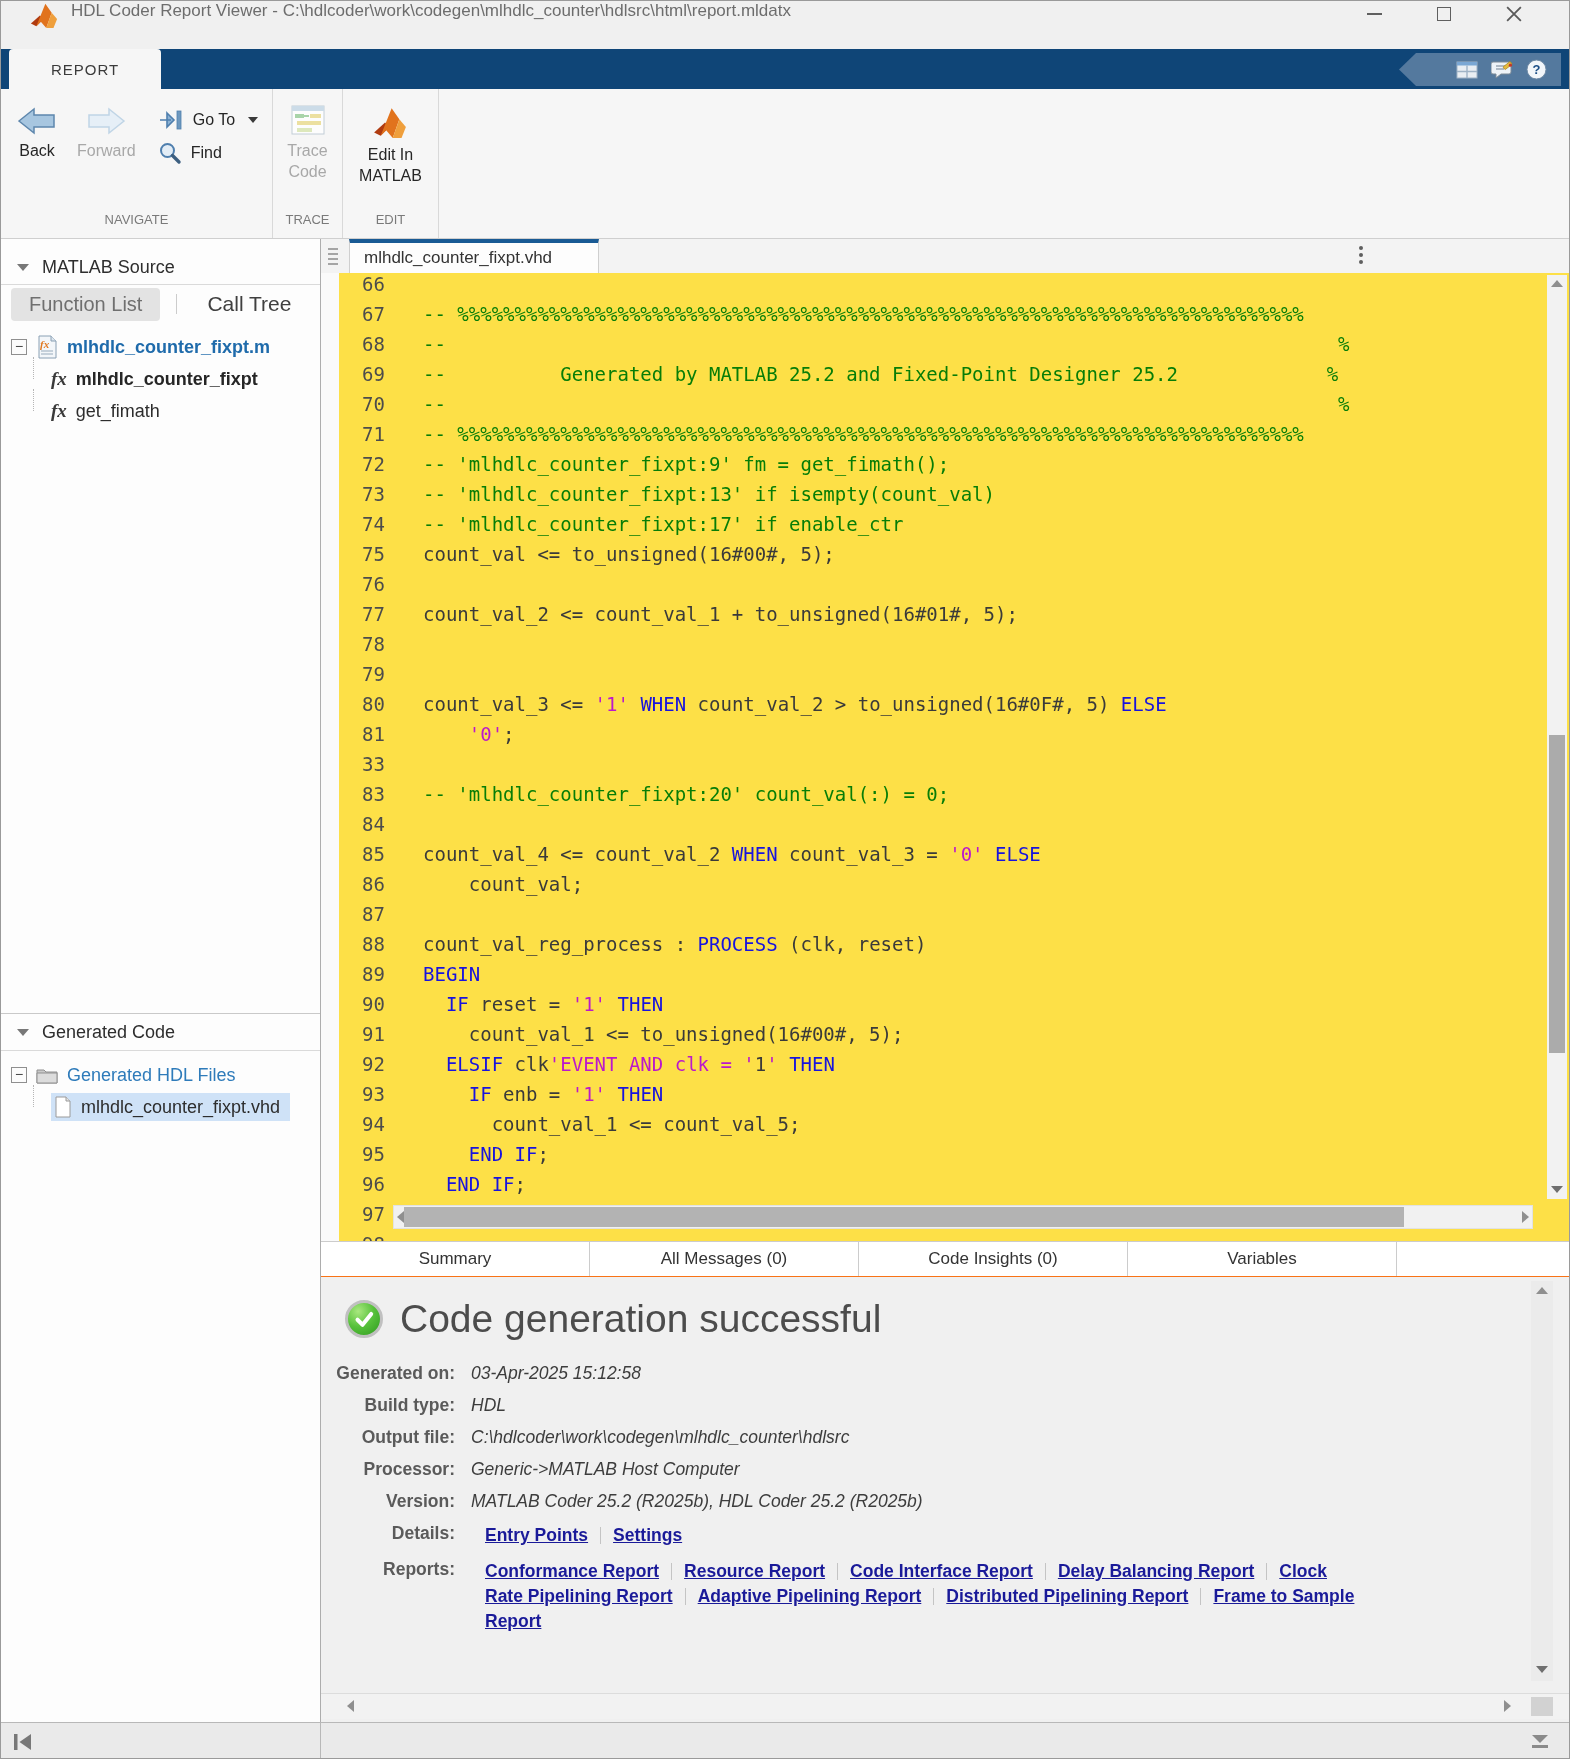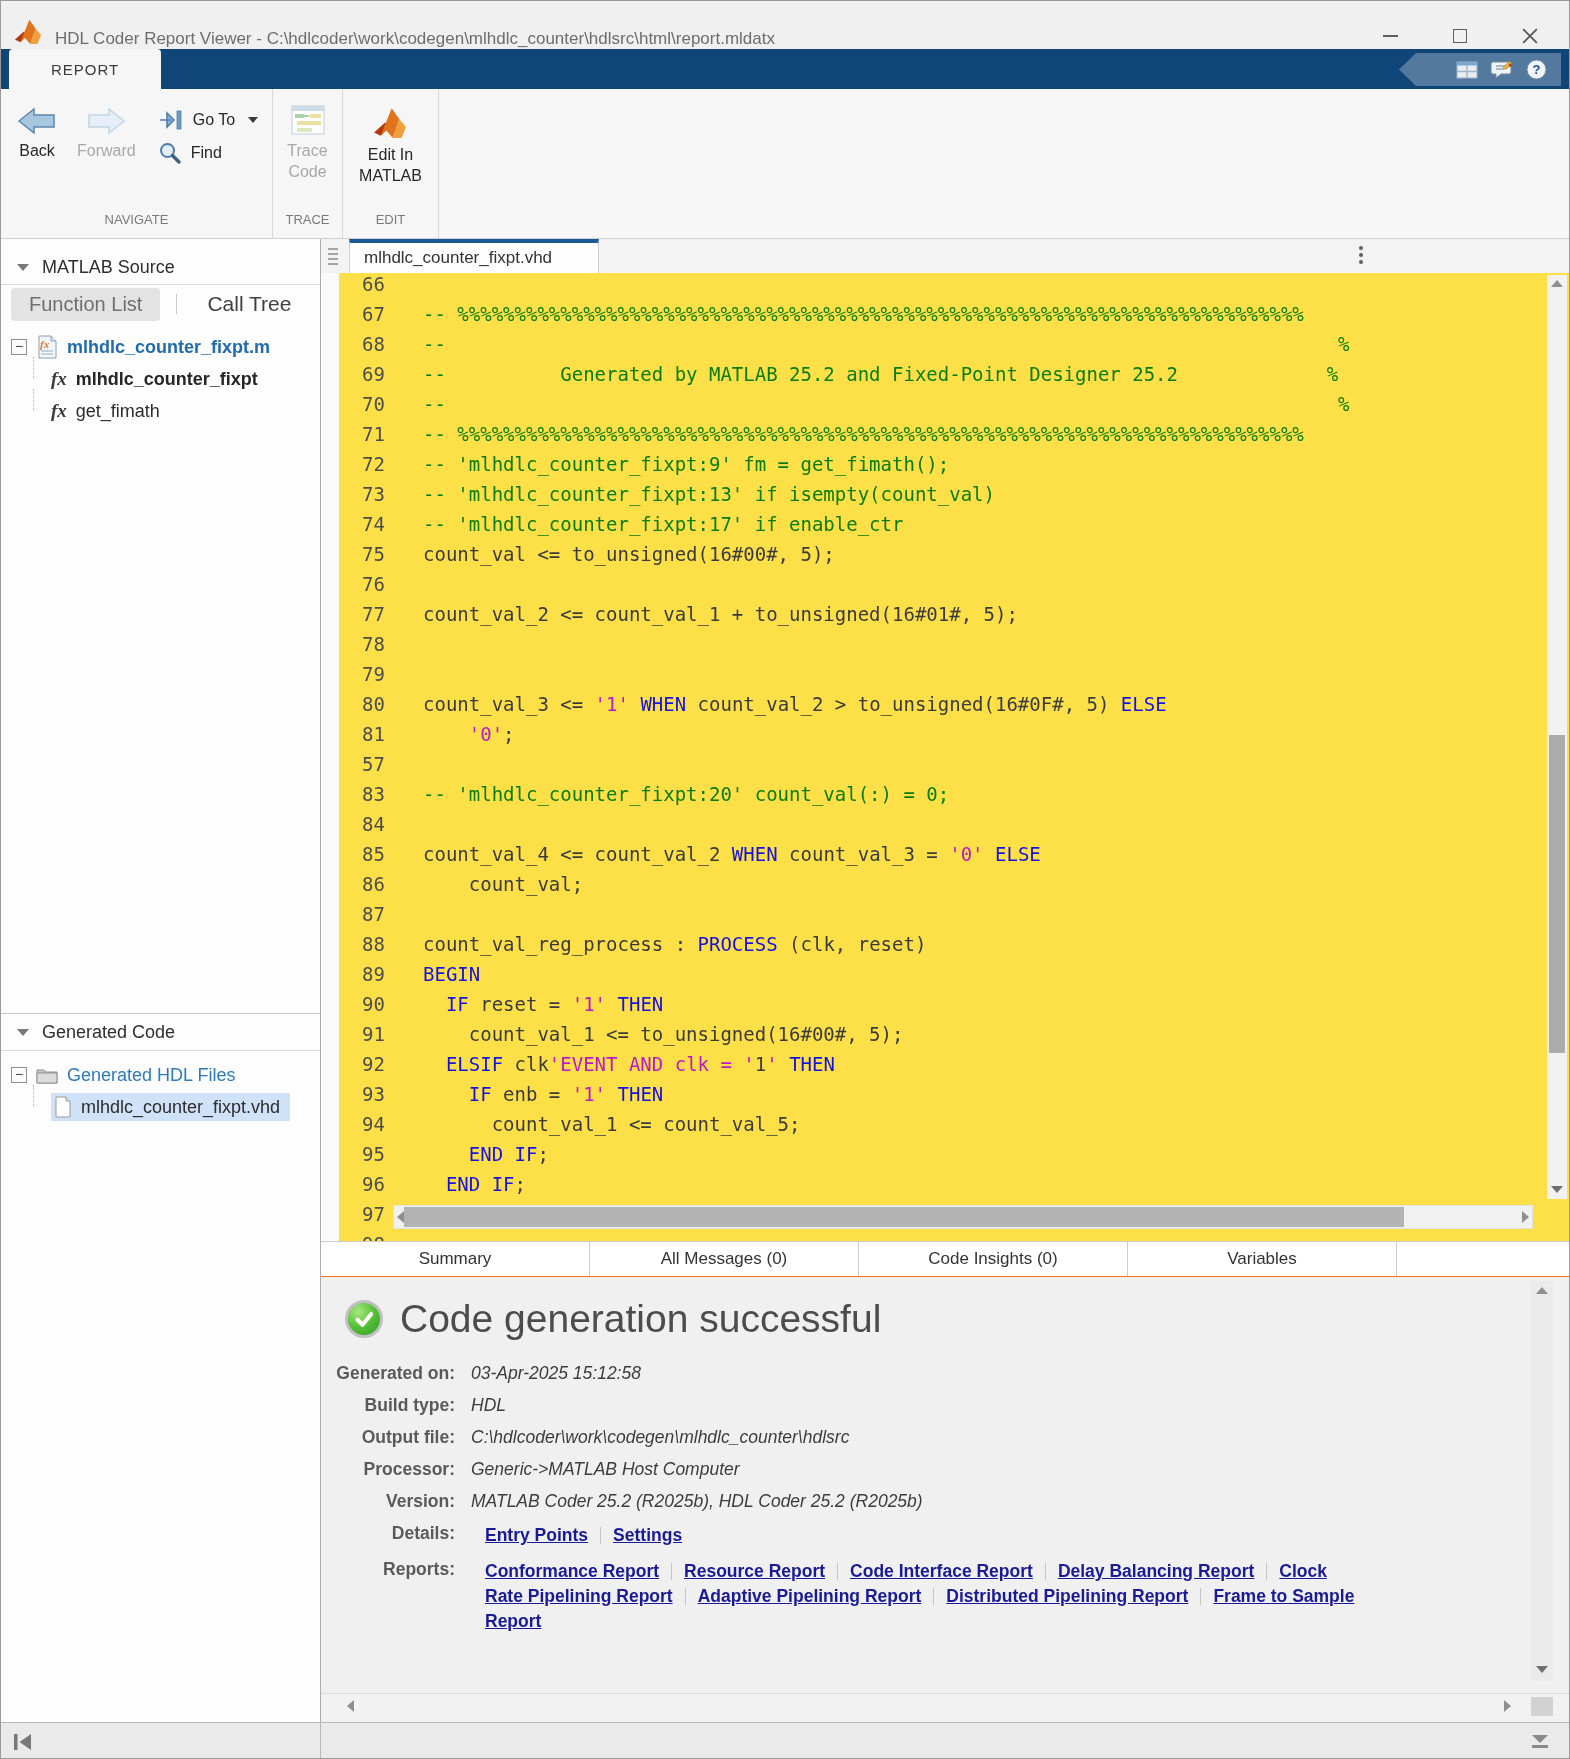--- a/index.html
+++ b/index.html
@@ -3,21 +3,21 @@
 <meta charset="utf-8">
 <style>
   html,body{margin:0;padding:0;background:#cfcfcf;}
   *{box-sizing:border-box;}
   .window{
     width:1570px;height:1759px;position:relative;margin:0 auto;
     background:#f0f0f0;border:1px solid #9a9a9a;overflow:hidden;
     font-family:"Liberation Sans",sans-serif;
   }
   
-  .titlebar{height:48px;display:flex;align-items:flex-end;gap:12px;padding:0 12px;background:#f0f0f0;}
+  .titlebar{height:48px;display:flex;align-items:flex-start;gap:12px;padding:0 28px;background:#f0f0f0;}
   .titlebar .title{font-size:17px;color:#6d6d6d;white-space:nowrap;}
   .wctrl{margin-left:auto;display:flex;align-items:center;gap:44px;padding-right:14px;}
   .wbtn{width:26px;height:26px;display:flex;align-items:center;justify-content:center;}
   .min-glyph{width:15px;height:2px;background:#5f5f5f;}
   .max-glyph{width:14px;height:14px;border:1.5px solid #5f5f5f;background:transparent;}
   
   .ribbontabs{height:40px;background:#0f4577;position:relative;}
   .reporttab{position:absolute;left:8px;top:0;width:152px;height:40px;background:#f6f6f6;
     display:flex;align-items:center;justify-content:center;font-size:15px;letter-spacing:1px;
     color:#3b3b3b;border-radius:4px 4px 0 0;}
@@ -339,21 +339,21 @@
             <div class="cl"><span class="ln">72</span><span class="ct"><span class="tc-c">-- 'mlhdlc_counter_fixpt:9' fm = get_fimath();</span></span></div>
             <div class="cl"><span class="ln">73</span><span class="ct"><span class="tc-c">-- 'mlhdlc_counter_fixpt:13' if isempty(count_val)</span></span></div>
             <div class="cl"><span class="ln">74</span><span class="ct"><span class="tc-c">-- 'mlhdlc_counter_fixpt:17' if enable_ctr</span></span></div>
             <div class="cl"><span class="ln">75</span><span class="ct"><span class="tc-p">count_val &lt;= to_unsigned(16#00#, 5);</span></span></div>
             <div class="cl"><span class="ln">76</span><span class="ct"></span></div>
             <div class="cl"><span class="ln">77</span><span class="ct"><span class="tc-p">count_val_2 &lt;= count_val_1 + to_unsigned(16#01#, 5);</span></span></div>
             <div class="cl"><span class="ln">78</span><span class="ct"></span></div>
             <div class="cl"><span class="ln">79</span><span class="ct"></span></div>
             <div class="cl"><span class="ln">80</span><span class="ct"><span class="tc-p">count_val_3 &lt;= </span><span class="tc-s">'1'</span><span class="tc-p"> </span><span class="tc-k">WHEN</span><span class="tc-p"> count_val_2 &gt; to_unsigned(16#0F#, 5) </span><span class="tc-k">ELSE</span></span></div>
             <div class="cl"><span class="ln">81</span><span class="ct"><span class="tc-p">    </span><span class="tc-s">'0'</span><span class="tc-p">;</span></span></div>
-            <div class="cl"><span class="ln">57</span><span class="ct"></span></div>
+            <div class="cl"><span class="ln">33</span><span class="ct"></span></div>
             <div class="cl"><span class="ln">83</span><span class="ct"><span class="tc-c">-- 'mlhdlc_counter_fixpt:20' count_val(:) = 0;</span></span></div>
             <div class="cl"><span class="ln">84</span><span class="ct"></span></div>
             <div class="cl"><span class="ln">85</span><span class="ct"><span class="tc-p">count_val_4 &lt;= count_val_2 </span><span class="tc-k">WHEN</span><span class="tc-p"> count_val_3 = </span><span class="tc-s">'0'</span><span class="tc-p"> </span><span class="tc-k">ELSE</span></span></div>
             <div class="cl"><span class="ln">86</span><span class="ct"><span class="tc-p">    count_val;</span></span></div>
             <div class="cl"><span class="ln">87</span><span class="ct"></span></div>
             <div class="cl"><span class="ln">88</span><span class="ct"><span class="tc-p">count_val_reg_process : </span><span class="tc-k">PROCESS</span><span class="tc-p"> (clk, reset)</span></span></div>
             <div class="cl"><span class="ln">89</span><span class="ct"><span class="tc-k">BEGIN</span></span></div>
             <div class="cl"><span class="ln">90</span><span class="ct"><span class="tc-p">  </span><span class="tc-k">IF</span><span class="tc-p"> reset = </span><span class="tc-s">'1'</span><span class="tc-p"> </span><span class="tc-k">THEN</span></span></div>
             <div class="cl"><span class="ln">91</span><span class="ct"><span class="tc-p">    count_val_1 &lt;= to_unsigned(16#00#, 5);</span></span></div>
             <div class="cl"><span class="ln">92</span><span class="ct"><span class="tc-p">  </span><span class="tc-k">ELSIF</span><span class="tc-p"> clk</span><span class="tc-s">'EVENT AND clk = '</span><span class="tc-p">1</span><span class="tc-s">'</span><span class="tc-p"> </span><span class="tc-k">THEN</span></span></div>

